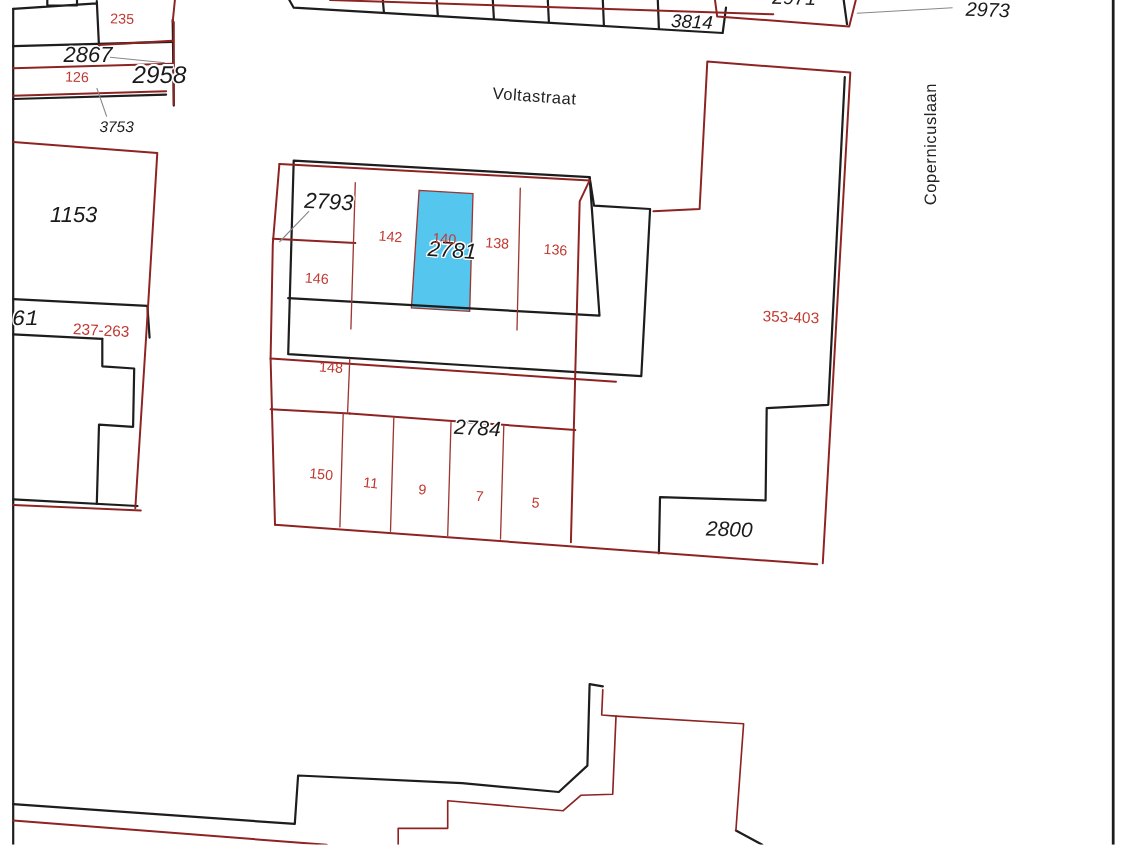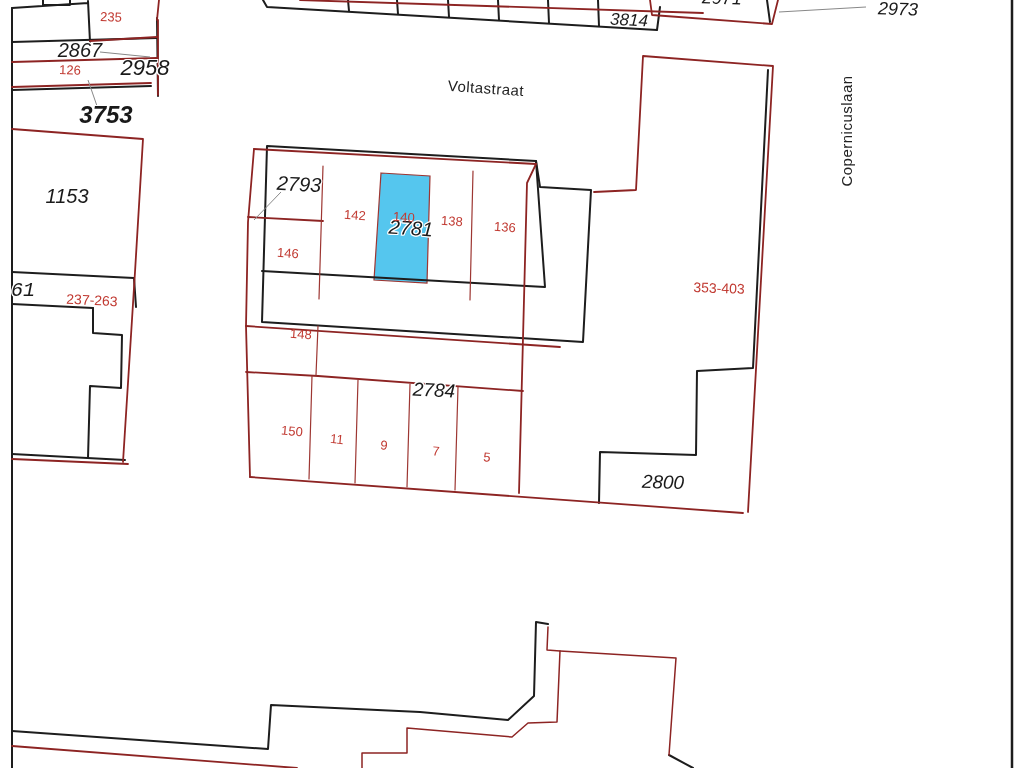--- a/index.html
+++ b/index.html
@@ -97,21 +97,21 @@
     <g stroke="#888888" stroke-width="1" fill="none">
       <path d="M100,52 L150,57"></path>
       <path d="M97,106 L88,80"></path>
       <path d="M281,192 L254,220"></path>
       <path d="M866,7 L779,12"></path>
     </g>
   </svg>
 
   <span class="ml lbl-black" style="left:145px;top:68px;font-size:22px;">2958</span>
   <span class="ml lbl-black" style="left:80px;top:50px;font-size:20px;">2867</span>
-  <span class="ml lbl-black" style="left:106px;top:115px;font-size:24px;font-weight:bold;">3753</span>
+  <span class="ml lbl-black" style="left:106px;top:115px;font-size:14px;">3753</span>
   <span class="ml lbl-black" style="left:67px;top:196px;font-size:20px;">1153</span>
   <span class="ml lbl-black" style="left:23px;top:291px;font-size:20px;font-family:Liberation Mono, monospace;">61</span>
   <span class="ml lbl-black" style="left:629px;top:20px;font-size:17px;transform:translate(-50%,-50%) rotate(3deg);">3814</span>
   <span class="ml lbl-black" style="left:722px;top:-2px;font-size:18px;transform:translate(-50%,-50%) rotate(2deg);">2971</span>
   <span class="ml lbl-black" style="left:898px;top:9px;font-size:18px;transform:translate(-50%,-50%) rotate(2deg);">2973</span>
   <span class="ml lbl-black" style="left:299px;top:184px;font-size:20px;transform:translate(-50%,-50%) rotate(3deg);">2793</span>
   <span class="ml lbl-black" style="left:411px;top:228px;font-size:20px;transform:translate(-50%,-50%) rotate(4deg);">2781</span>
   <span class="ml lbl-black" style="left:434px;top:390px;font-size:19px;transform:translate(-50%,-50%) rotate(3deg);">2784</span>
   <span class="ml lbl-black" style="left:663px;top:482px;font-size:19px;transform:translate(-50%,-50%) rotate(2deg);">2800</span>
 

